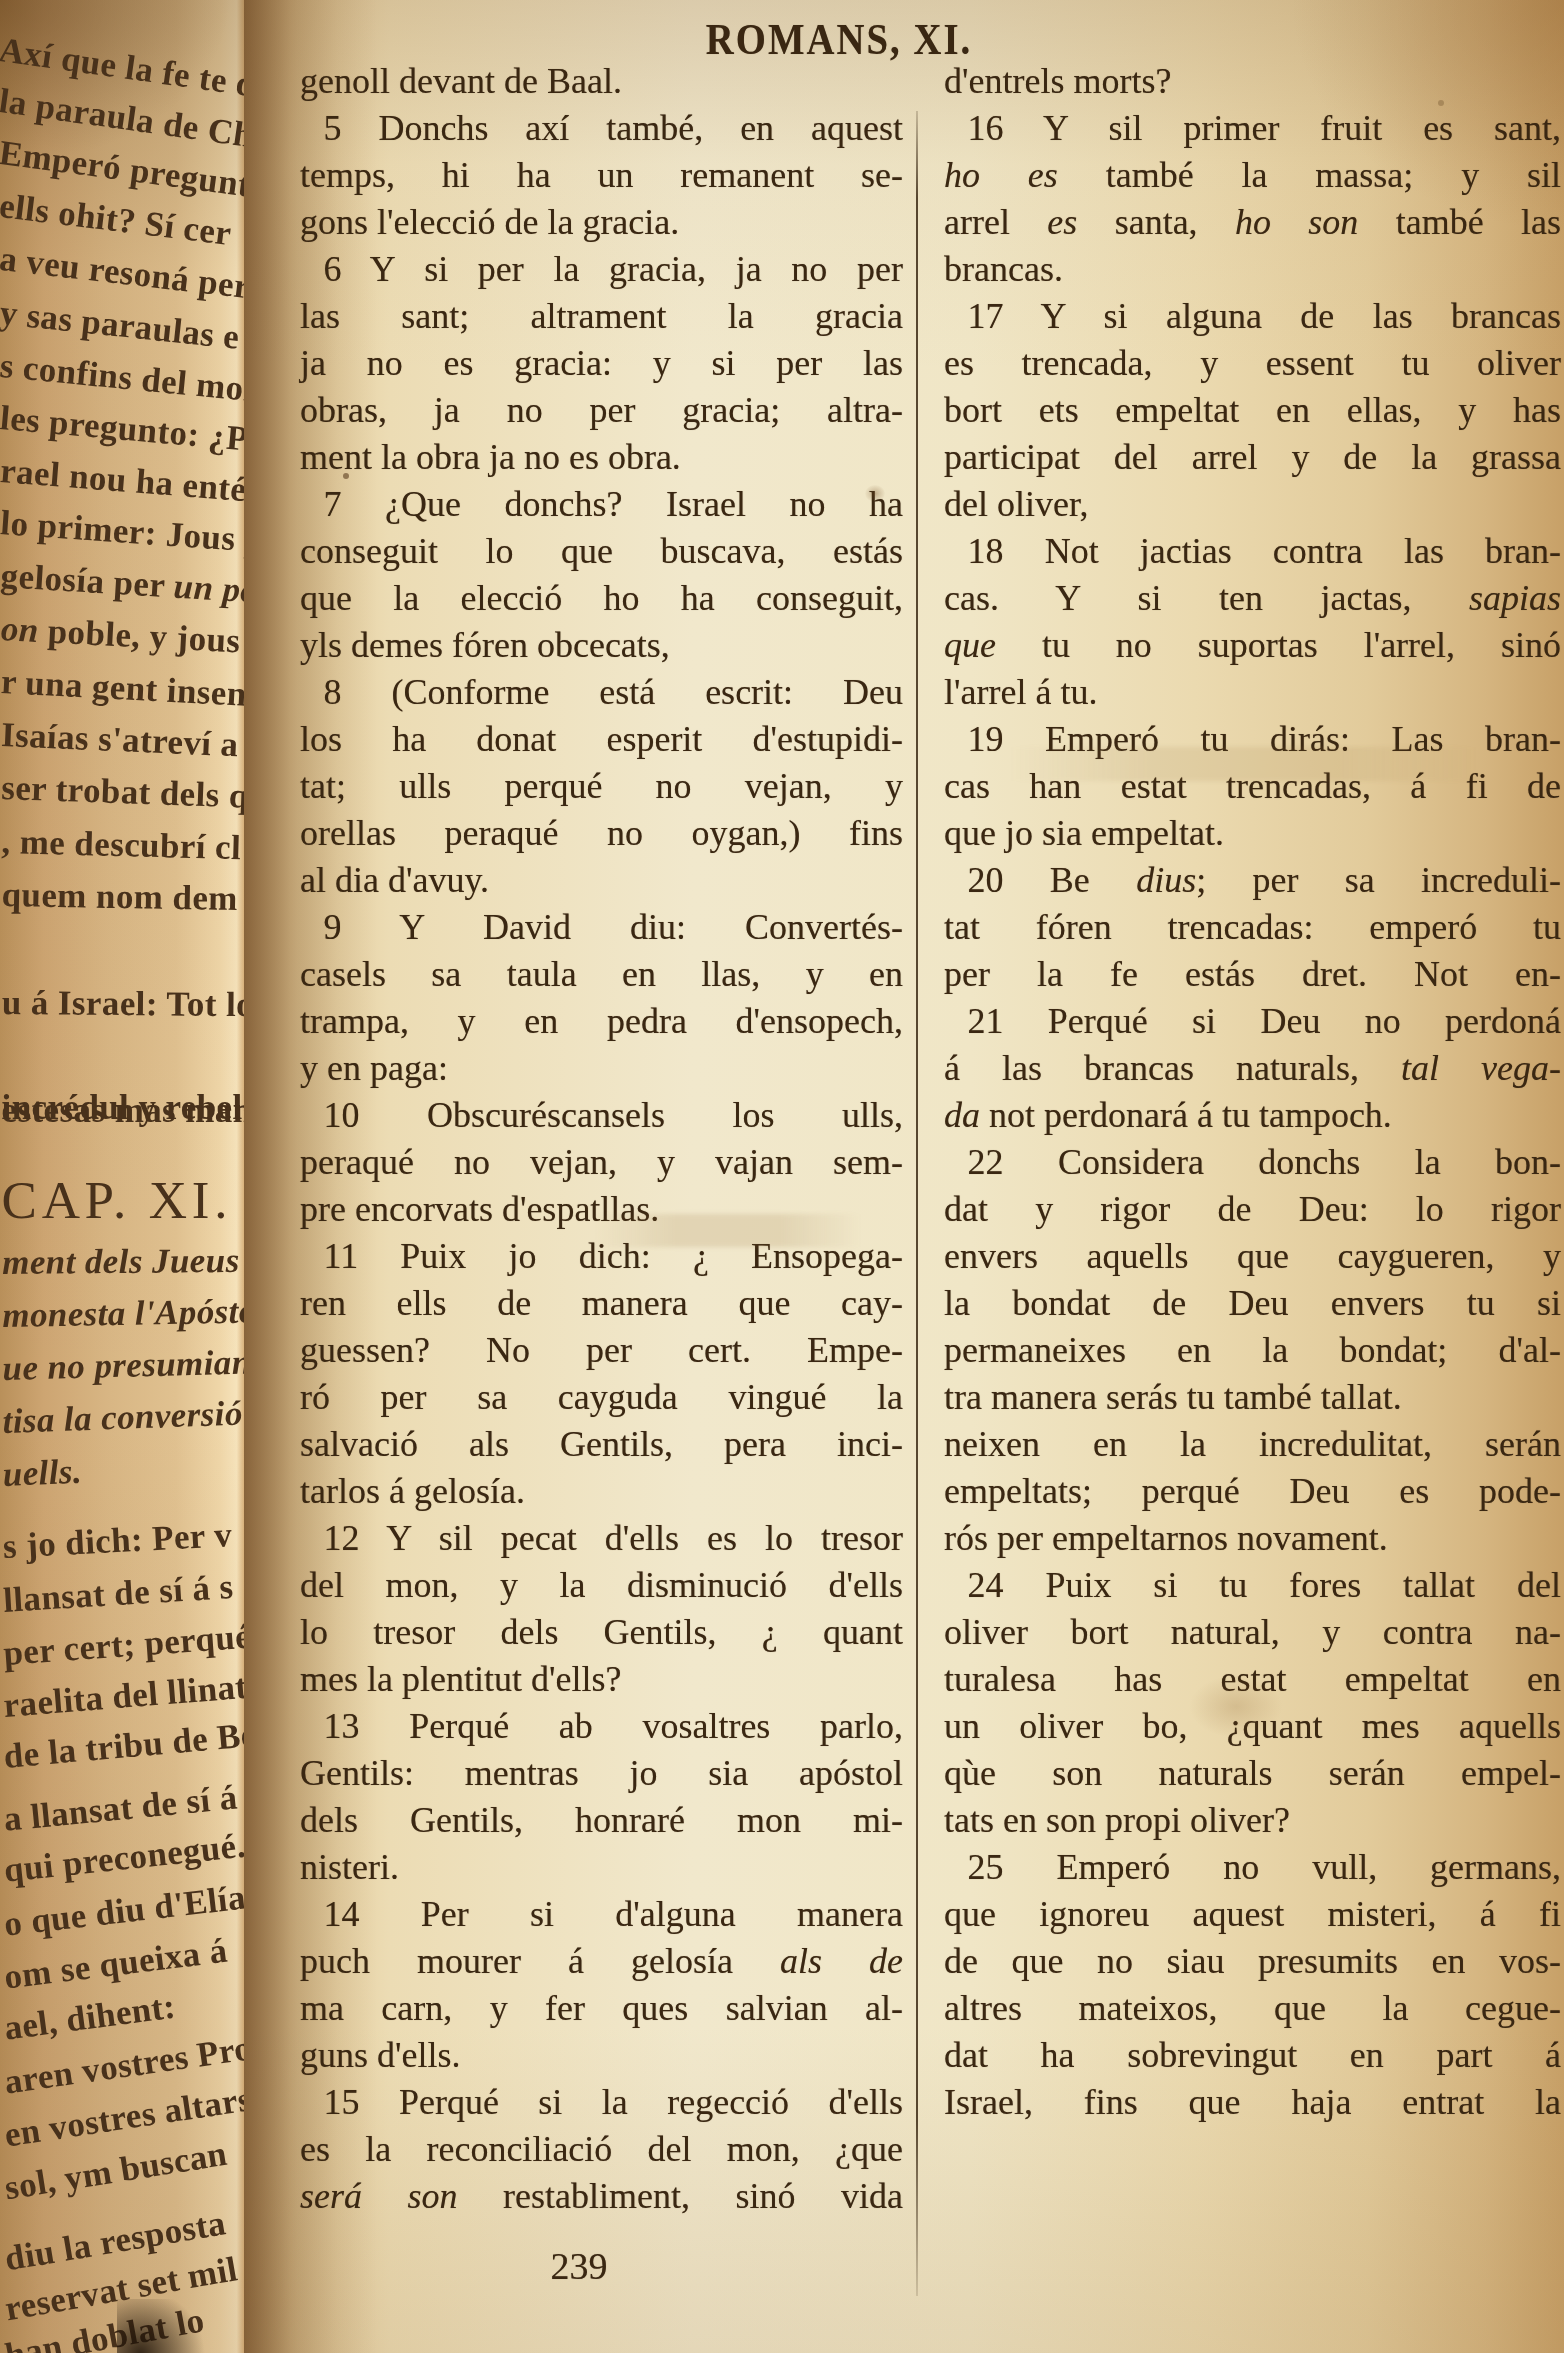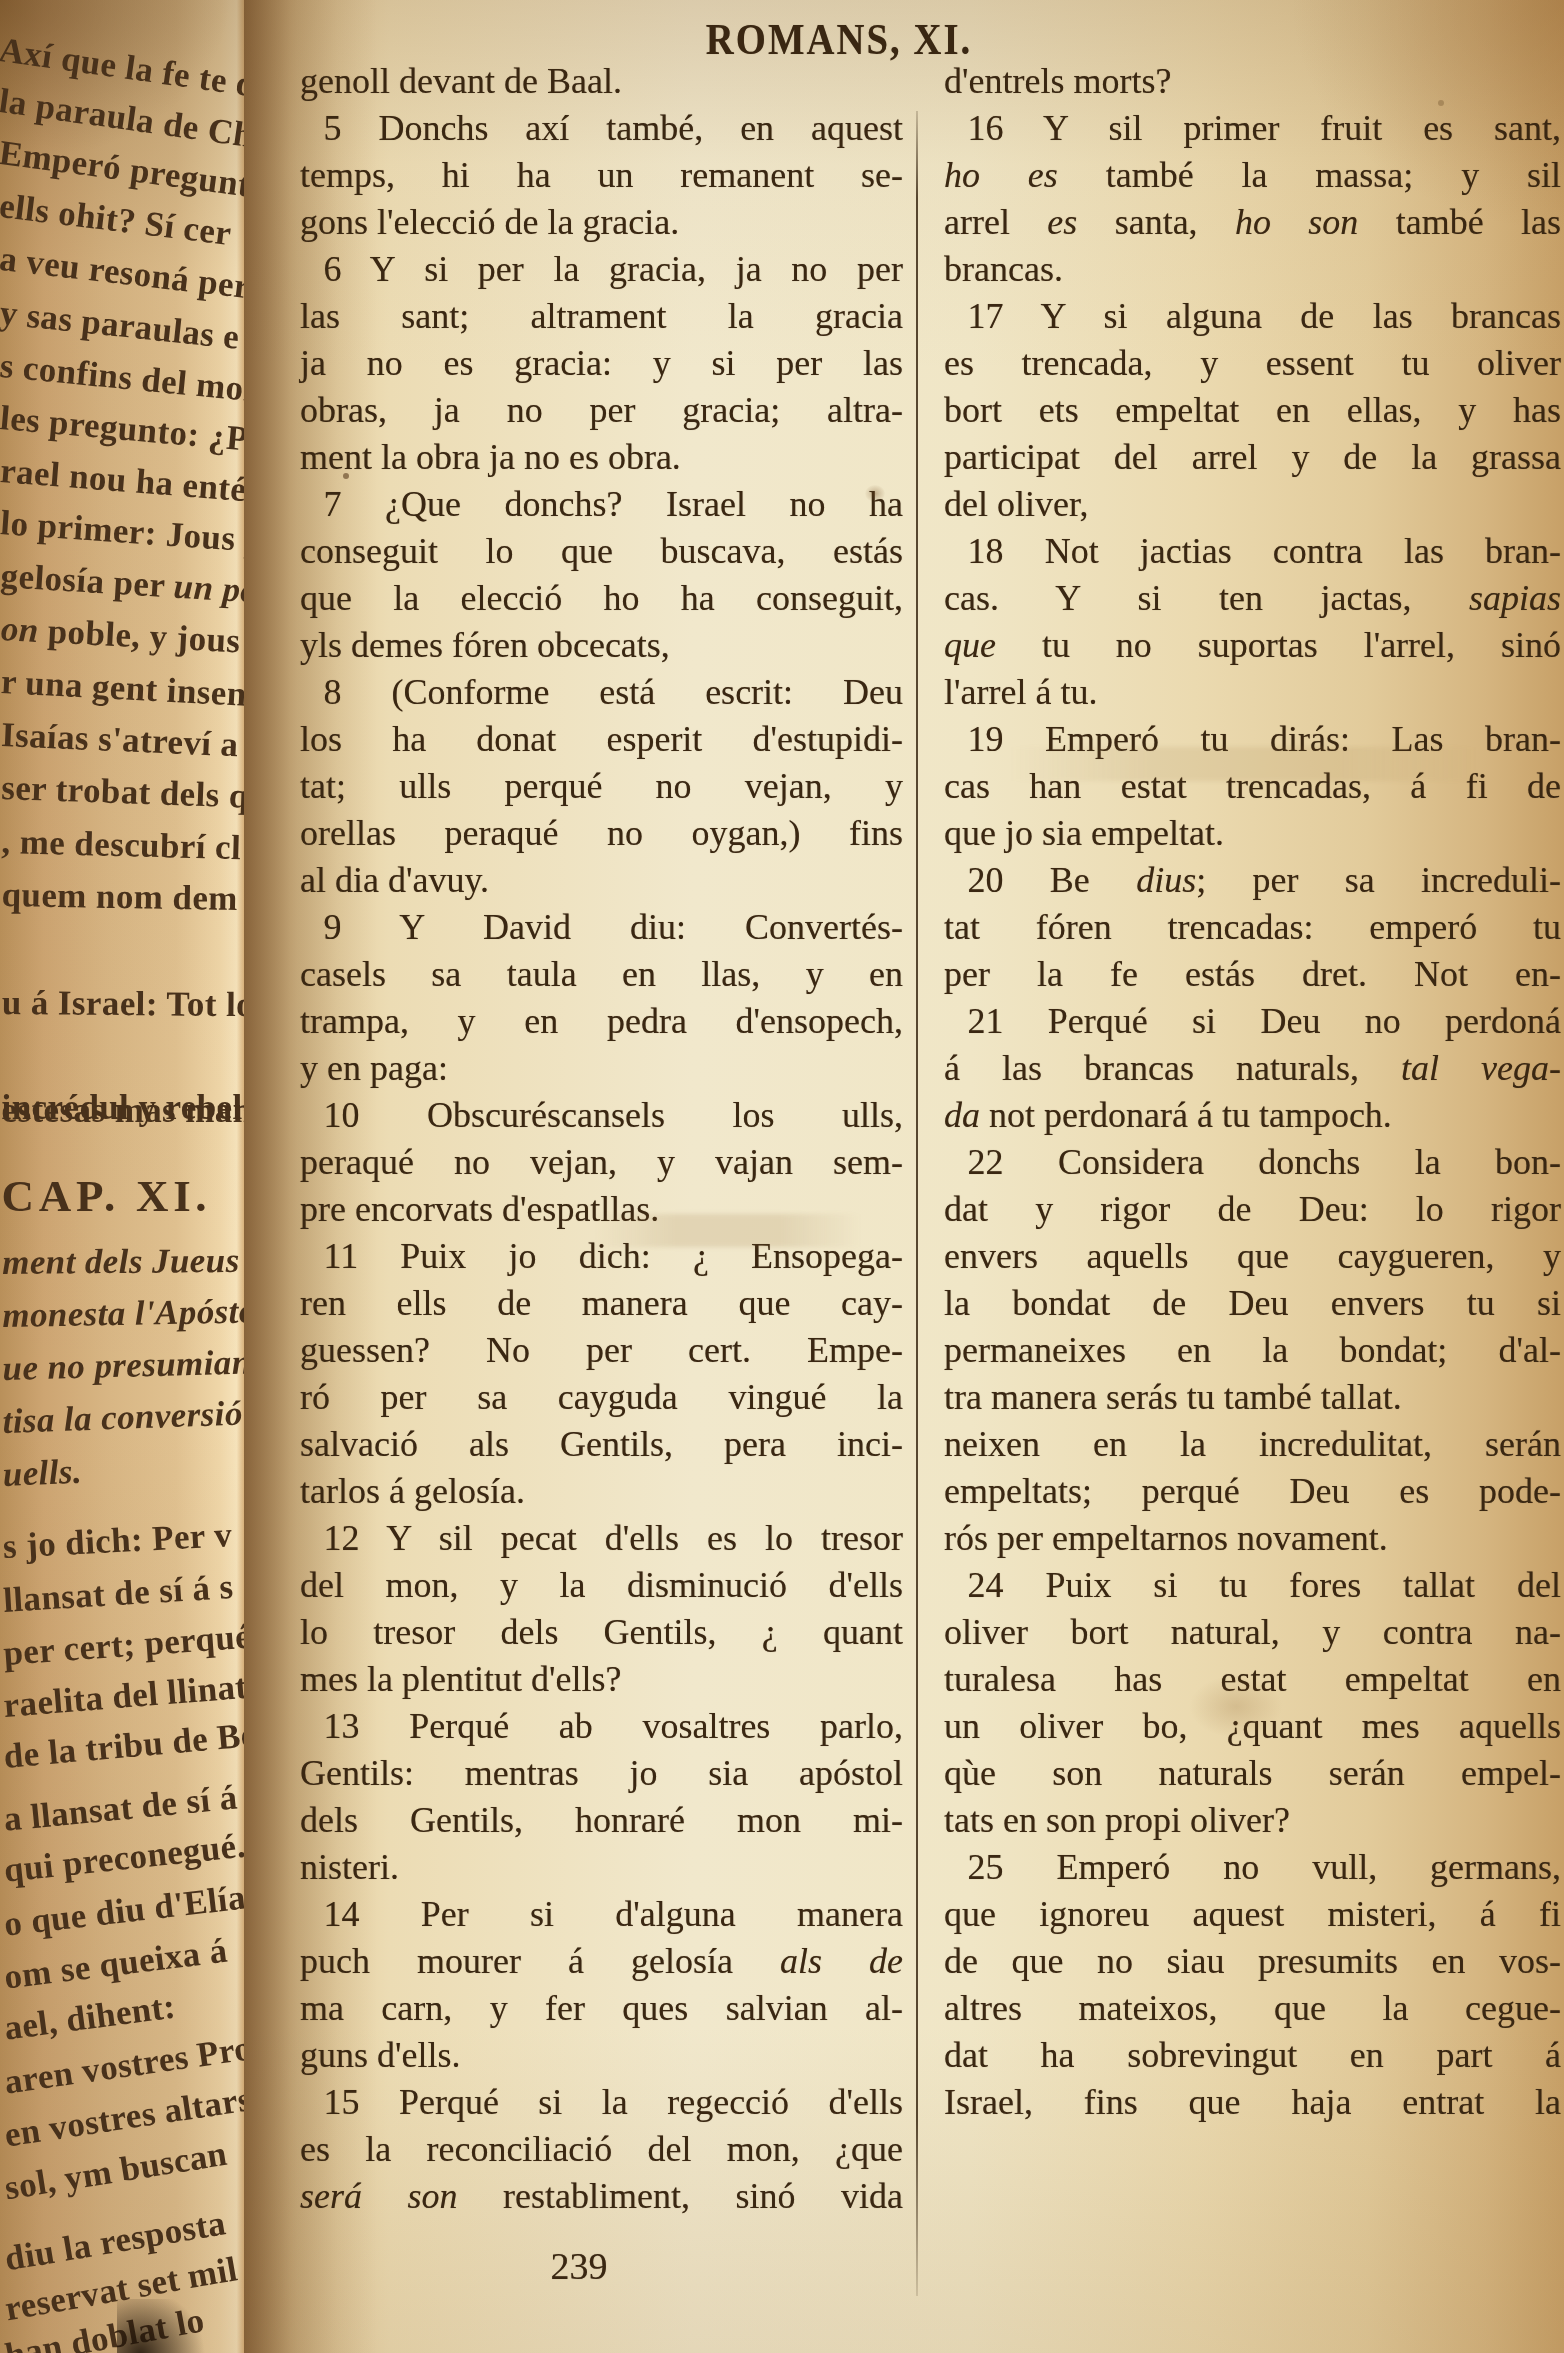--- a/index.html
+++ b/index.html
@@ -9,21 +9,21 @@
   .facing-page{position:absolute;left:0;top:0;width:244px;height:2354px;
     background:
       radial-gradient(ellipse 329px 235px at 0% 0%, rgba(90,55,20,.45), rgba(90,55,20,0) 70%),
       linear-gradient(to bottom, rgba(100,65,25,.30) 0%, rgba(100,65,25,.05) 12%, rgba(100,65,25,0) 60%, rgba(120,80,40,.15) 100%),
       linear-gradient(to right, #b9905a 0%, #cda572 18%, #d8b684 45%, #e0c190 72%, #efd6a8 90%, #f6e3bb 97%, #d9b27c 100%);}
   .facing-text{position:absolute;left:0;top:0;width:100%;height:100%;overflow:hidden;
     color:#48311b;filter:blur(0.5px);}
   .gline{position:absolute;left:1.6px;white-space:nowrap;font-size:35px;font-weight:600;
     transform-origin:left top;letter-spacing:0.4px;}
   .gline .it{font-style:italic;}
-  .gline.caps{font-size:45px;letter-spacing:4.7px;font-weight:700;}
+  .gline.caps{font-size:53px;letter-spacing:4.7px;font-weight:400;}
   
   .main-page{position:absolute;left:244px;top:0;width:1321px;height:2354px;
     background:
       radial-gradient(ellipse 391px 329px at 100% 0%, rgba(150,100,45,.38), rgba(150,100,45,0) 70%),
       linear-gradient(to bottom, rgba(140,100,55,.22) 0%, rgba(140,100,55,.04) 7%, rgba(140,100,55,0) 16%, rgba(140,100,55,0) 86%, rgba(150,110,60,.14) 100%),
       linear-gradient(to right, #caa06a 0%, #e2c795 4%, #ecdcb4 11%, #f1e8cc 34%, #f0e6c6 55%, #ebdab0 72%, #e2cb9b 85%, #d5b580 94%, #c7a067 100%);}
   .gutter-shadow{position:absolute;left:0;top:0;width:133px;height:100%;
     background:linear-gradient(to right, rgba(70,40,12,.50) 0%, rgba(90,55,20,.25) 35%, rgba(90,55,20,.08) 70%, rgba(90,55,20,0) 100%);}
   .corner-dark{position:absolute;left:117px;bottom:0;width:94px;height:55px;
     background:radial-gradient(circle at 25% 100%, rgba(25,15,6,.85), rgba(25,15,6,0) 72%);}

